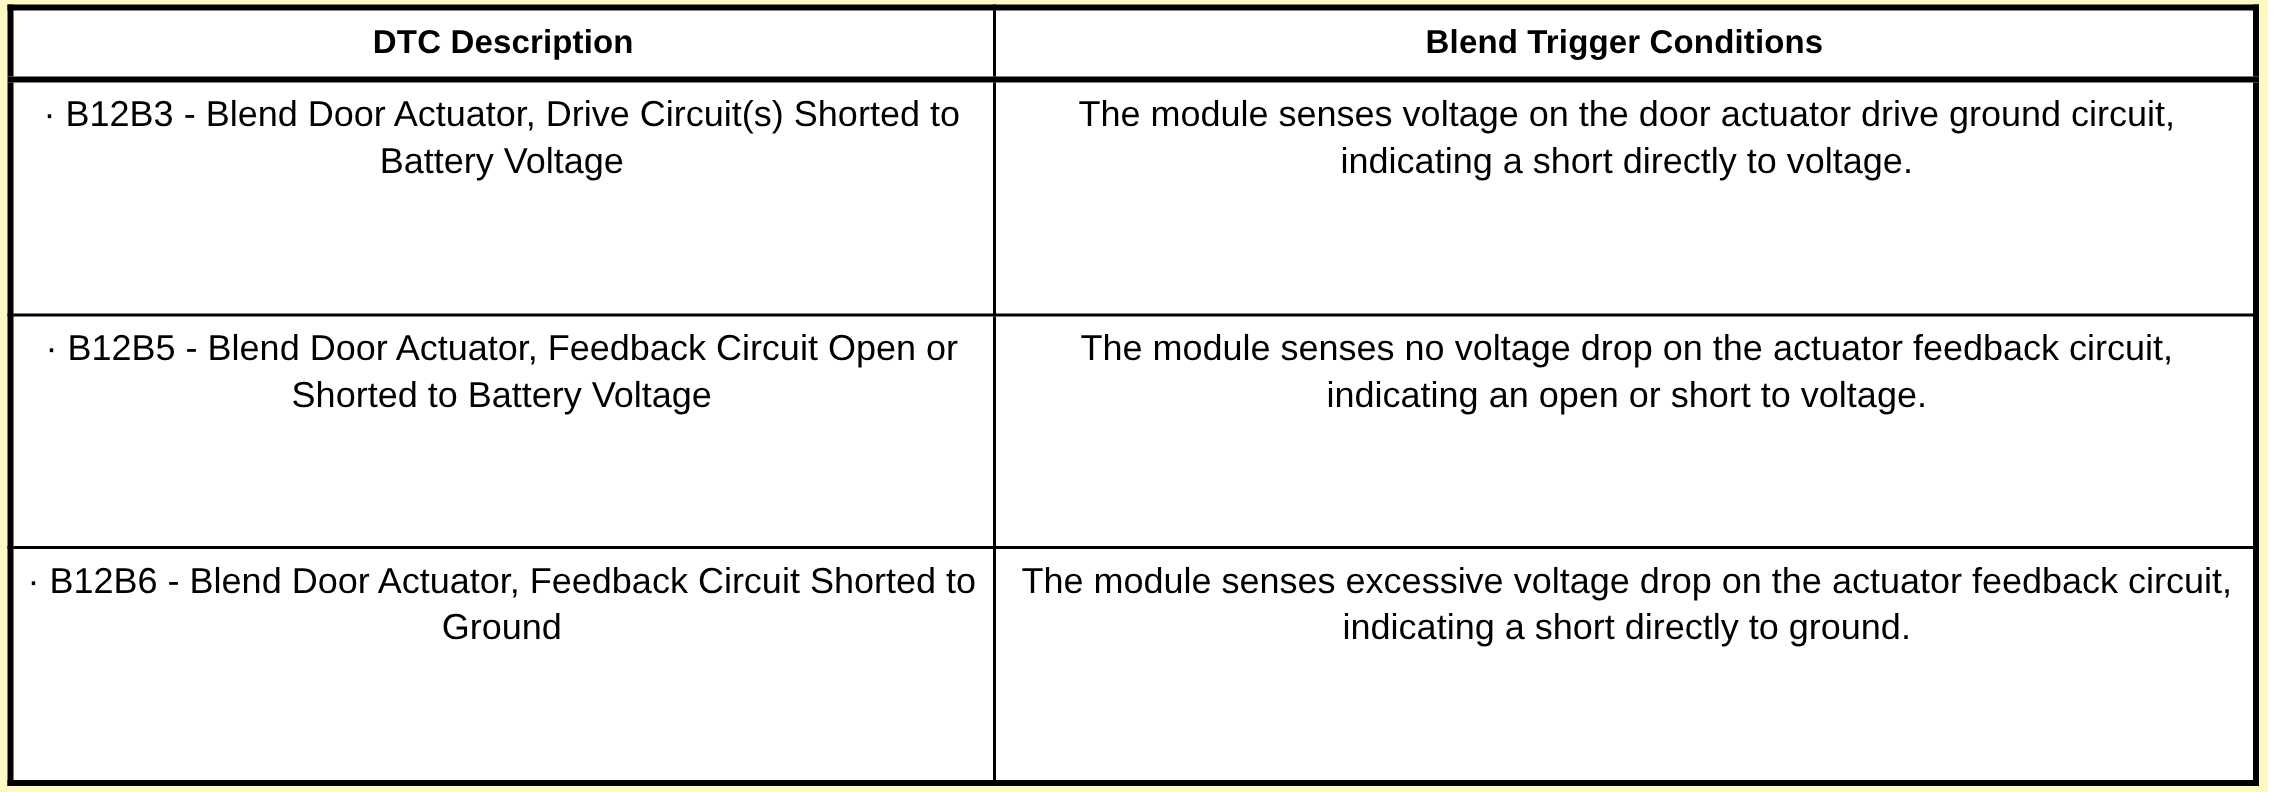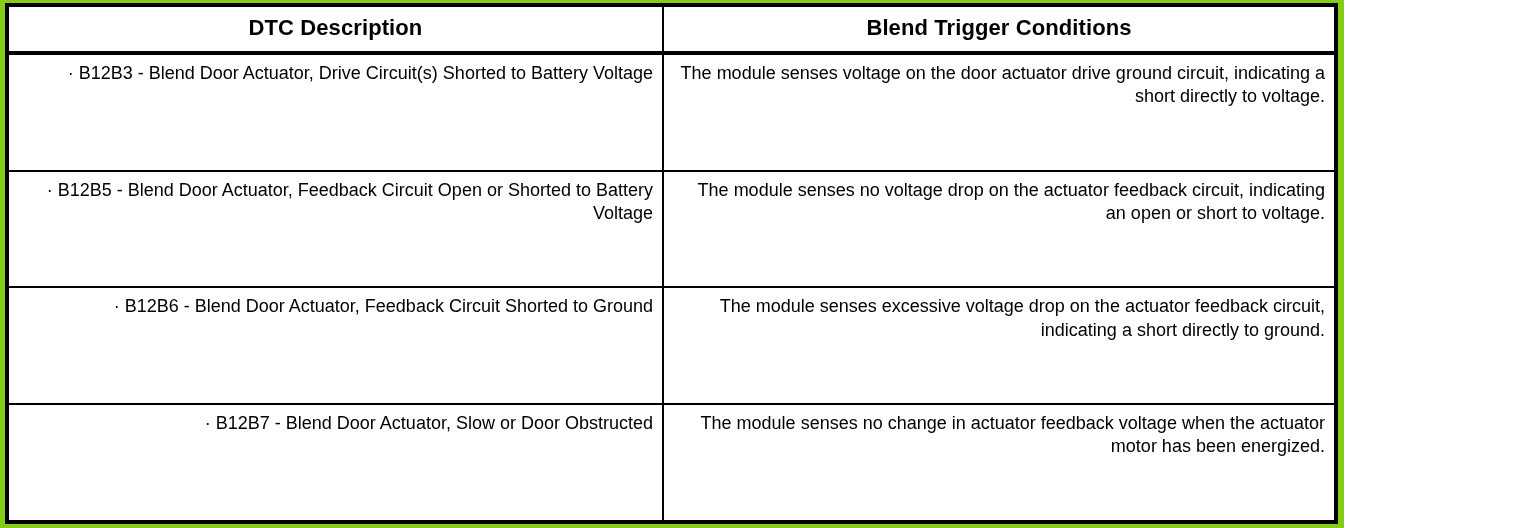--- a/index.html
+++ b/index.html
@@ -10,23 +10,23 @@
   body {
     width: 1520px;
     height: 528px;
     font-family: "Liberation Sans", "DejaVu Sans", sans-serif;
     color: #000000;
     overflow: hidden;
   }
 
   .page {
     position: relative;
-    width: 1344px;
+    width: 1512px;
     height: 528px;
-    background: #84cc16;
+    background: #fef9c3;
     box-sizing: border-box;
     padding: 3px 6px 4px 5px;
   }
 
   table.dtc-table {
     width: 100%;
     height: 100%;
     border-collapse: collapse;
     table-layout: fixed;
     border: 4px solid #000000;
@@ -48,24 +48,24 @@
     box-sizing: border-box;
   }
 
   thead th.th-dtc {
     border-right: 2px solid #000000;
   }
 
   tbody td {
     border-top: 2px solid #000000;
     padding: 7px 9px 7px 8px;
-    font-size: 18px;
+    font-size: 24px;
     line-height: 1.28;
     vertical-align: top;
-    text-align: right;
+    text-align: center;
     box-sizing: border-box;
   }
 
   tbody tr:first-child td {
     border-top: none;
   }
 
   tbody td.cell-dtc {
     border-right: 2px solid #000000;
     padding-left: 7px;
@@ -104,19 +104,15 @@
         <td class="cell-cond">The module senses voltage on the door actuator drive ground circuit, indicating a short directly to voltage.</td>
       </tr>
       <tr>
         <td class="cell-dtc"><span class="bullet">·</span> <span class="dtc-text">B12B5 - Blend Door Actuator, Feedback Circuit Open or Shorted to Battery Voltage</span></td>
         <td class="cell-cond">The module senses no voltage drop on the actuator feedback circuit, indicating an open or short to voltage.</td>
       </tr>
       <tr>
         <td class="cell-dtc"><span class="bullet">·</span> <span class="dtc-text">B12B6 - Blend Door Actuator, Feedback Circuit Shorted to Ground</span></td>
         <td class="cell-cond">The module senses excessive voltage drop on the actuator feedback circuit, indicating a short directly to ground.</td>
       </tr>
-      <tr>
-        <td class="cell-dtc"><span class="bullet">·</span> <span class="dtc-text">B12B7 - Blend Door Actuator, Slow or Door Obstructed</span></td>
-        <td class="cell-cond">The module senses no change in actuator feedback voltage when the actuator motor has been energized.</td>
-      </tr>
     </tbody>
   </table>
 </div>
 
 </body></html>

